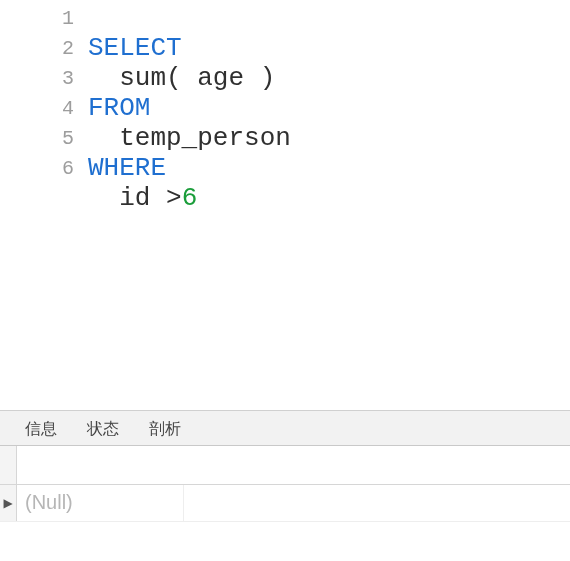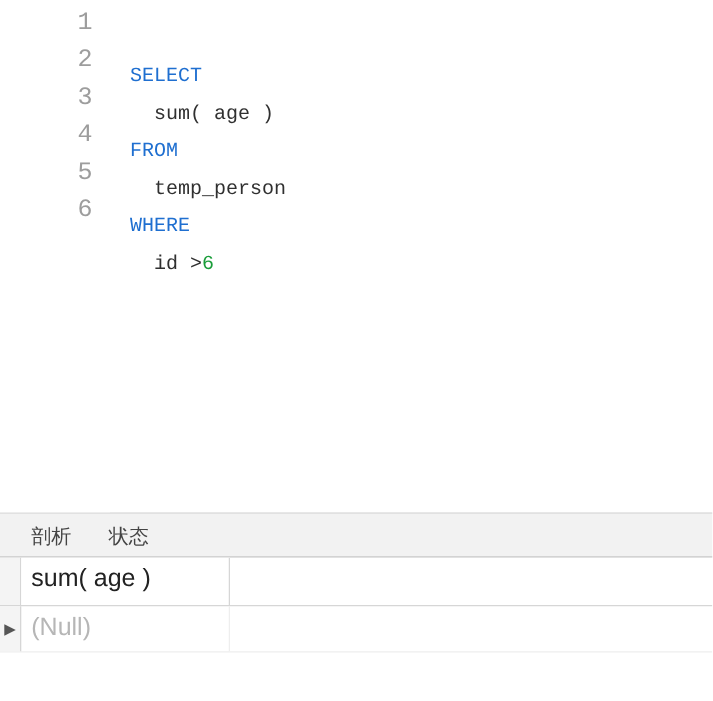--- a/index.html
+++ b/index.html
@@ -34,25 +34,24 @@
     text-align: right;
     padding-right: 14px;
     padding-top: 4px;
     box-sizing: border-box;
     user-select: none;
     font-size: 20px;
     line-height: 30px;
   }
   .code {
     flex: 1;
-    padding-top: 16px;
-    font-size: 16px;
+    padding-top: 3px;
+    font-size: 26px;
     line-height: 30px;
     white-space: pre;
-    margin-left: 16px;
   }
   .kw   { color: #1f6fd0; }   
   .ident{ color: #303030; }   
   .num  { color: #1a9d3a; }   
   
   .tabbar {
     display: flex;
     align-items: flex-end;
     font-family: "Microsoft YaHei", "PingFang SC", sans-serif;
     font-size: 16px;
@@ -136,28 +135,28 @@
 <span><span class="kw">SELECT</span></span>
 <span><span class="ident">  </span><span class="ident">sum</span><span class="ident">( age )</span></span>
 <span><span class="kw">FROM</span></span>
 <span><span class="ident">  temp_person</span></span>
 <span><span class="kw">WHERE</span></span>
 <span><span class="ident">  id &gt;</span><span class="num">6</span></span>
     </div>
   </div>
 
   <div class="tabbar">
+    <div class="tab">信息</div>
+    <div class="tab">状态</div>
     <div class="tab">剖析</div>
-    <div class="tab">状态</div>
   </div>
 
   <div class="results">
     <div class="grid-header-row">
       <div class="row-handle"></div>
-      <div class="col-header">sum( age )</div>
     </div>
     <div class="grid-data-row">
       <div class="row-handle">▶</div>
       <div class="cell">(Null)</div>
     </div>
   </div>
 
 </div>
 
 </body></html>

